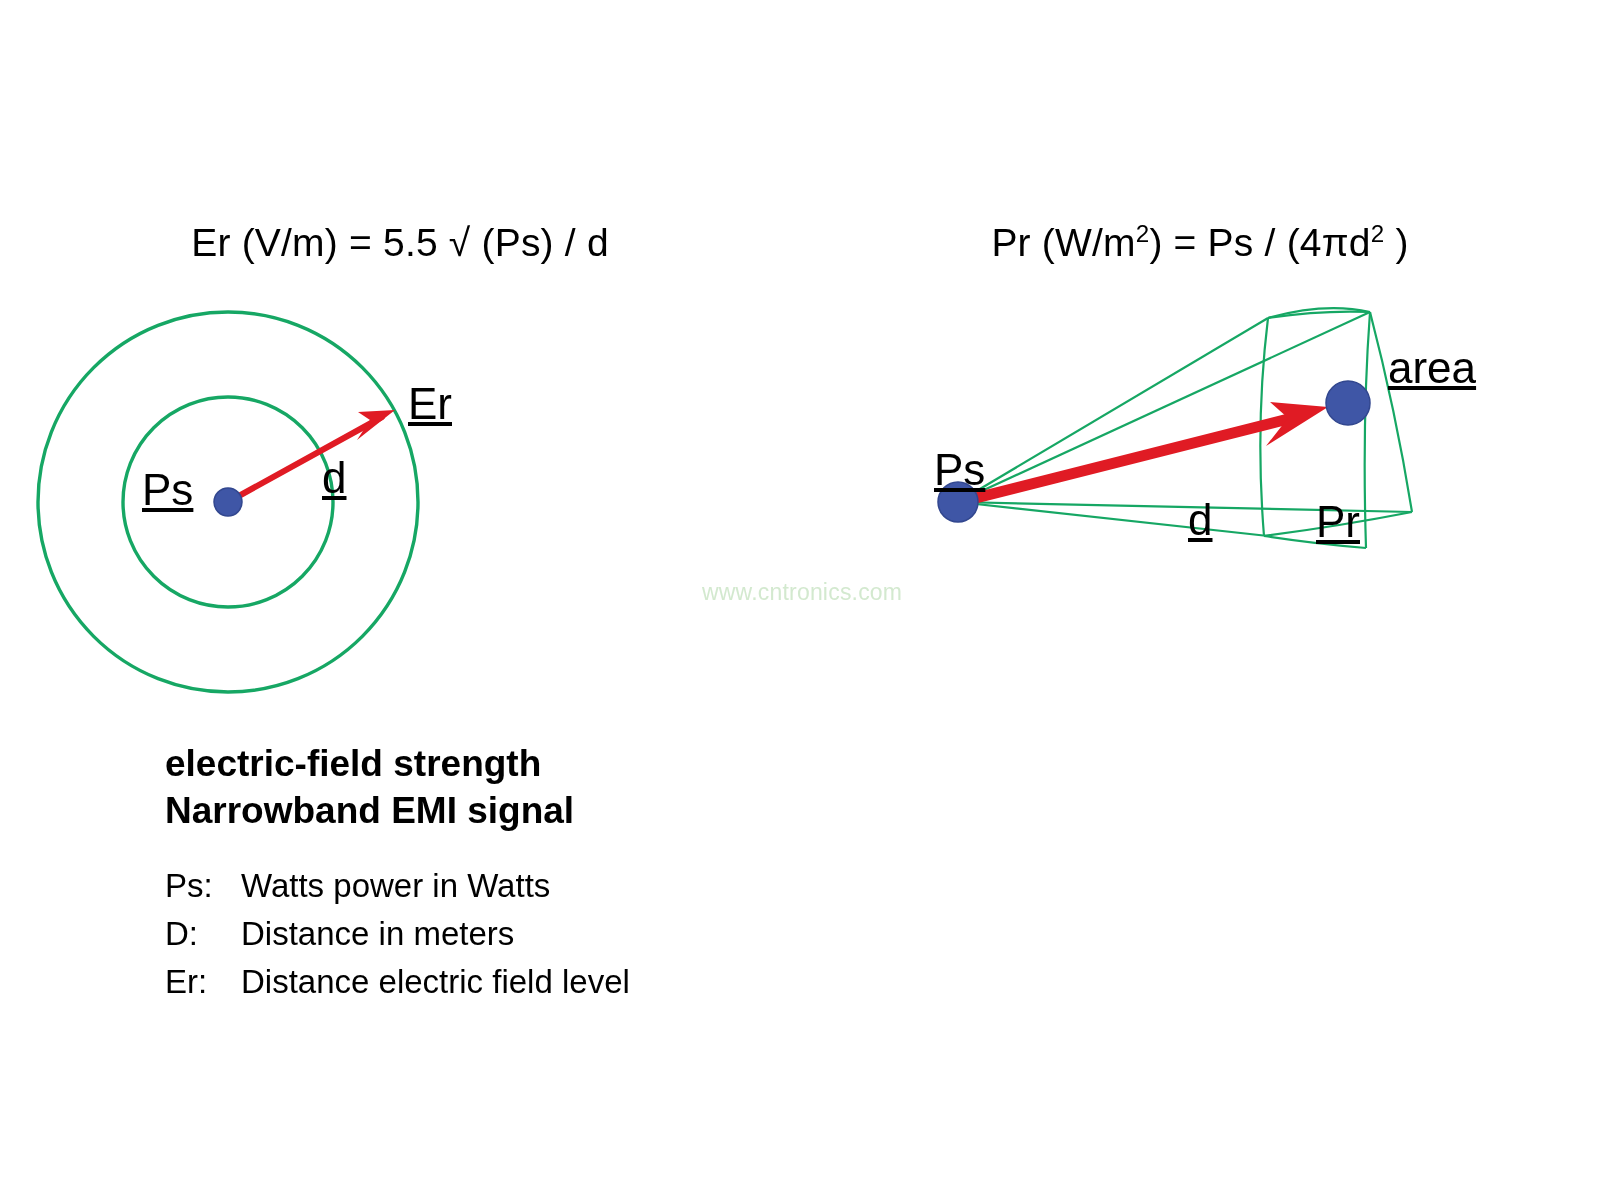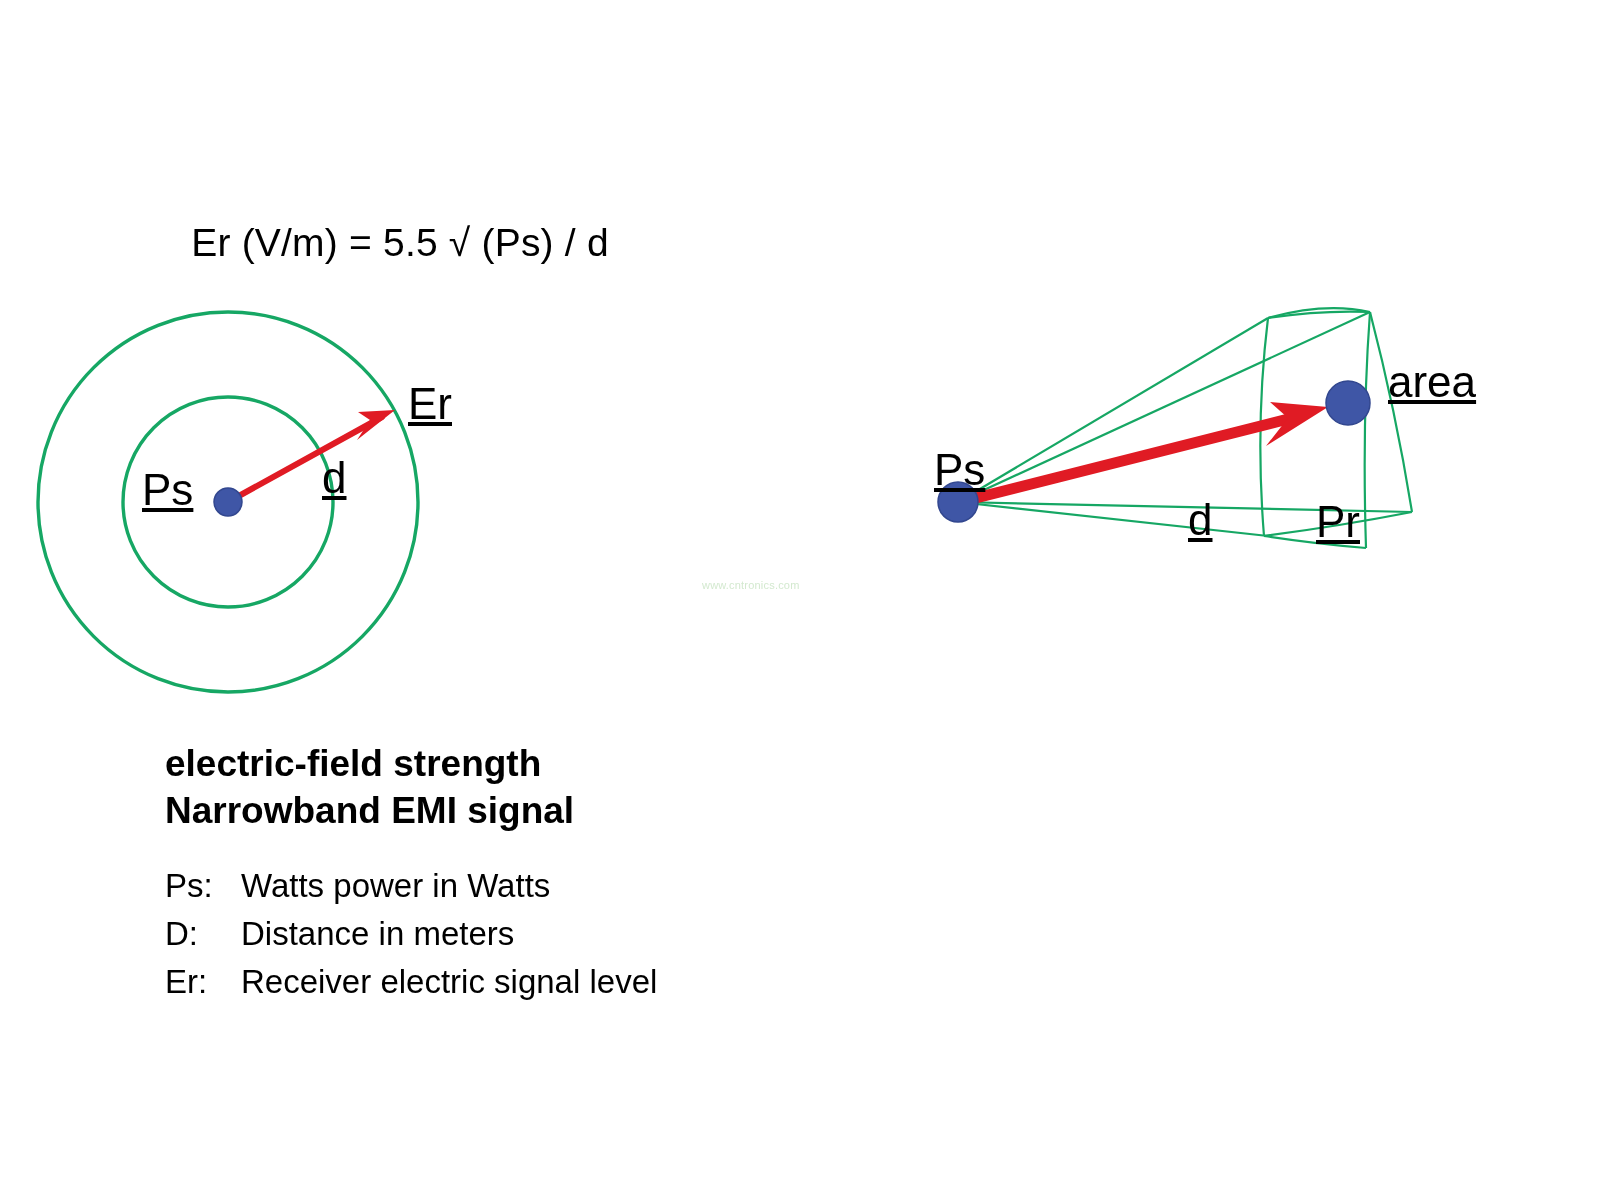--- a/index.html
+++ b/index.html
@@ -62,21 +62,21 @@
     font-weight: 400;
     text-decoration: underline;
   }
 
   
   .lbl-er   { left: 408px; top: 92px; }
   .lbl-d-l  { left: 322px; top: 166px; }
   .lbl-ps-l { left: 142px; top: 178px; }
 
   
-  .lbl-area { left: 588px; top: 70px; }
+  .lbl-area { left: 588px; top: 56px; }
   .lbl-ps-r { left: 134px; top: 158px; }
   .lbl-d-r  { left: 388px; top: 208px; }
   .lbl-pr   { left: 516px; top: 198px; margin-top: 12px; }
 
   .headline {
     position: absolute;
     font-size: 37px;
     font-weight: bold;
     line-height: 1.28;
     white-space: nowrap;
@@ -96,21 +96,21 @@
   .legend-key {
     width: 76px;
     flex: 0 0 76px;
   }
   .legend-val { flex: 0 0 auto; }
 
   .watermark {
     position: absolute;
     left: 702px;
     top: 579px;
-    font-size: 11px;
+    font-size: 23px;
     color: #d3e9cf;
     letter-spacing: 0.2px;
     white-space: nowrap;
   }
 </style>
 </head>
 <body>
 
 <div class="stage">
 
@@ -141,27 +141,28 @@
       <div class="legend-row">
         <span class="legend-key">Ps:</span>
         <span class="legend-val">Watts power in Watts</span>
       </div>
       <div class="legend-row">
         <span class="legend-key">D:</span>
         <span class="legend-val">Distance in meters</span>
       </div>
       <div class="legend-row">
         <span class="legend-key">Er:</span>
-        <span class="legend-val">Receiver electric signal level</span>
+        <span class="legend-val">Distance electric field level</span>
       </div>
     </div>
   </div>
 
   <div class="col col-right">
 
+    <div class="formula"><span>Pr (W/m</span><sup>2</sup><span>) = Ps / (4πd</span><sup>2</sup><span> )</span></div>
 
     <div class="diagram">
       <svg width="800" height="420" viewBox="0 0 800 420">
         <g fill="none" stroke="#16a764" stroke-width="2.2">
 
           <line x1="158" y1="212" x2="468" y2="28"></line>
           <line x1="158" y1="212" x2="570" y2="22"></line>
           <line x1="158" y1="212" x2="468" y2="246"></line>
           <line x1="158" y1="212" x2="612" y2="222"></line>
 

